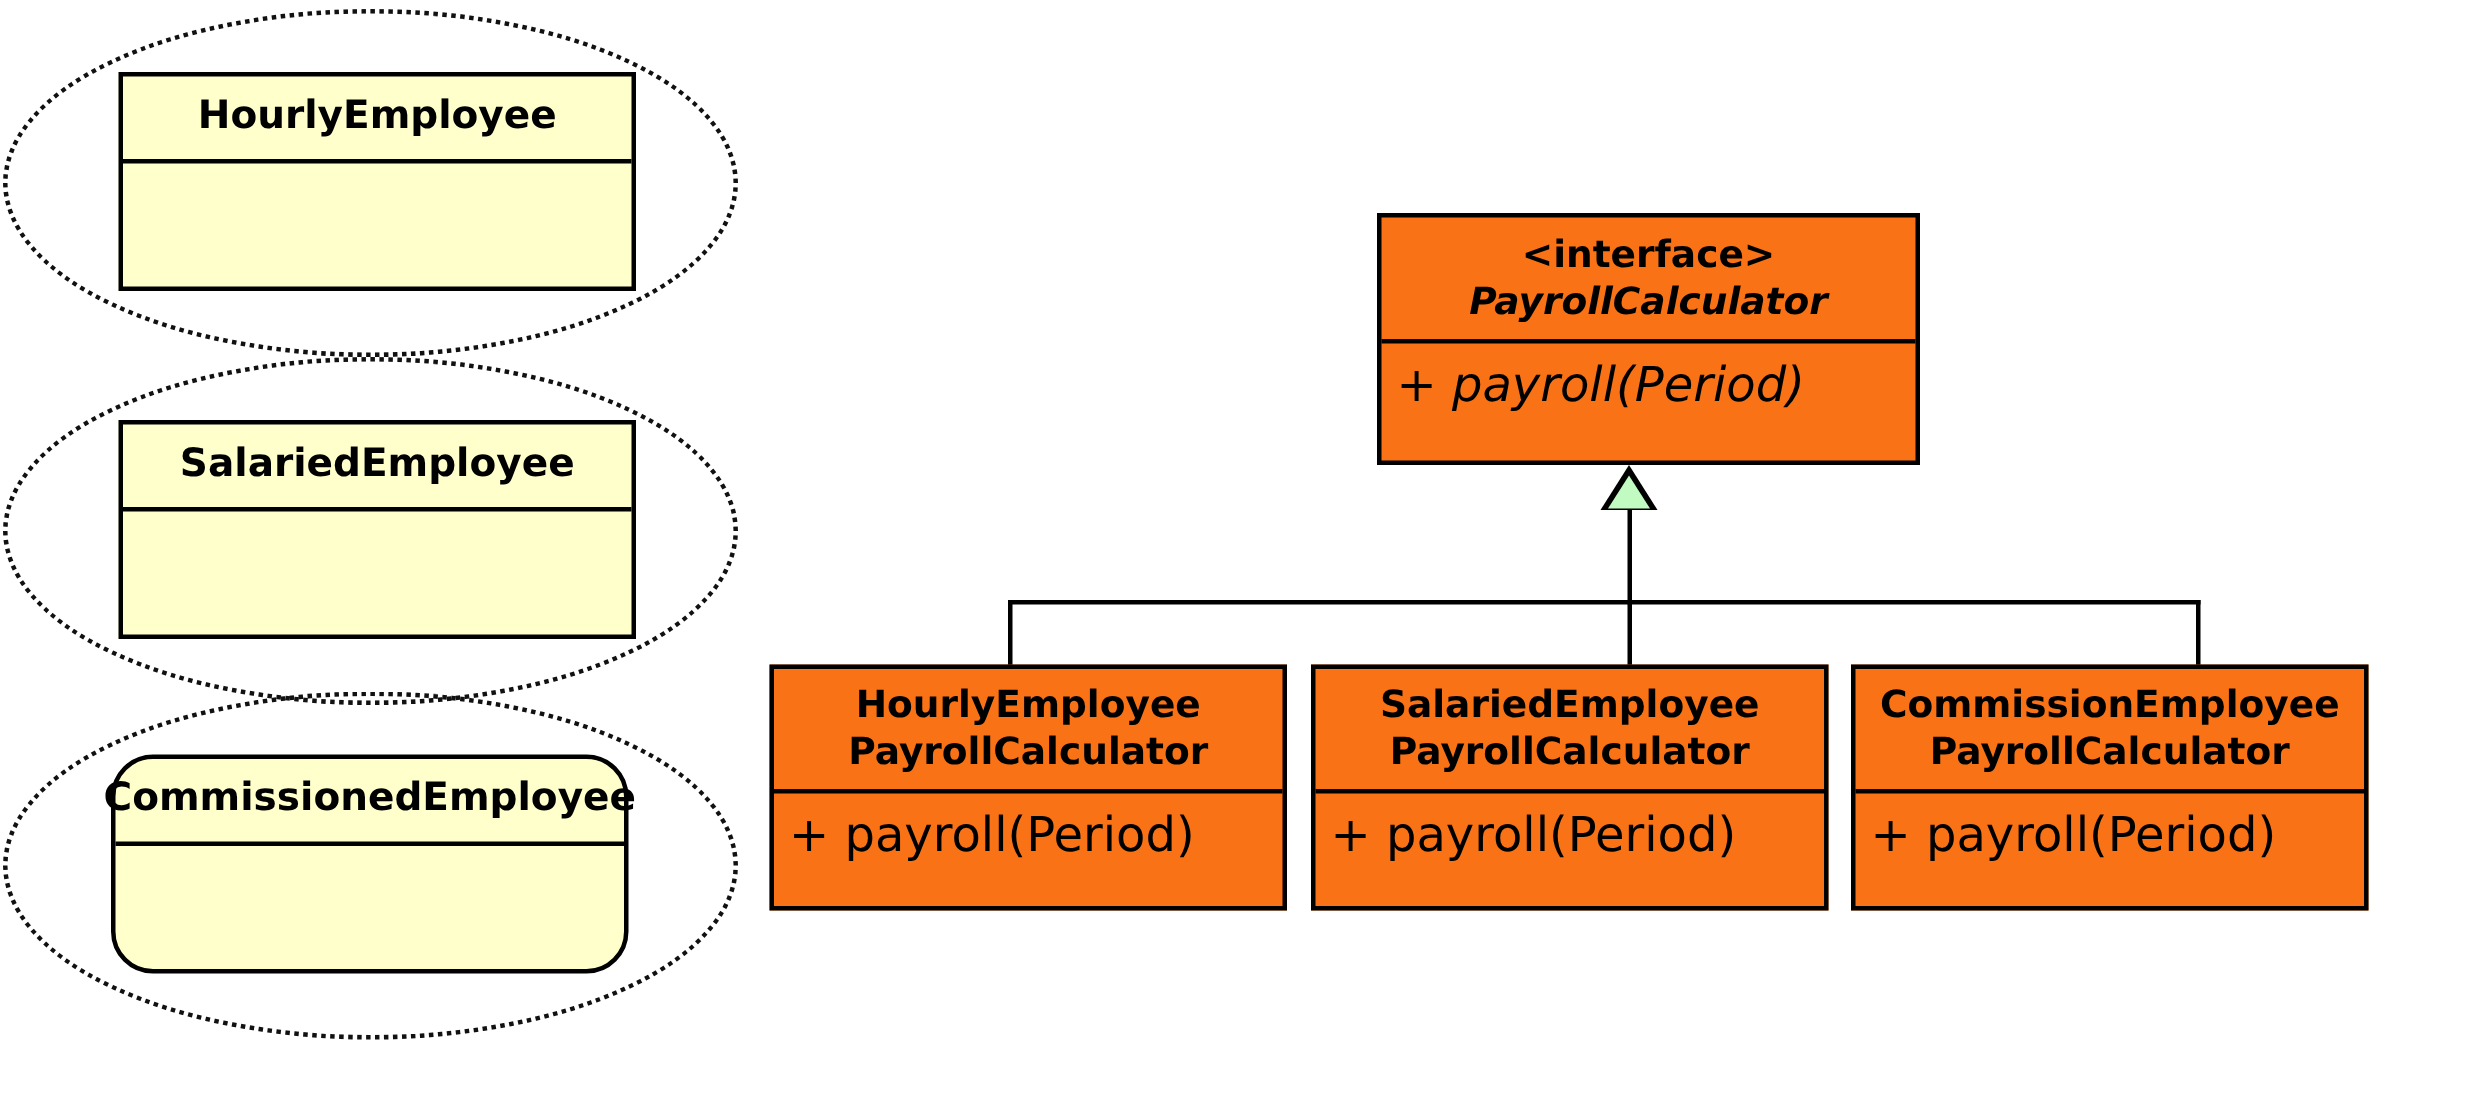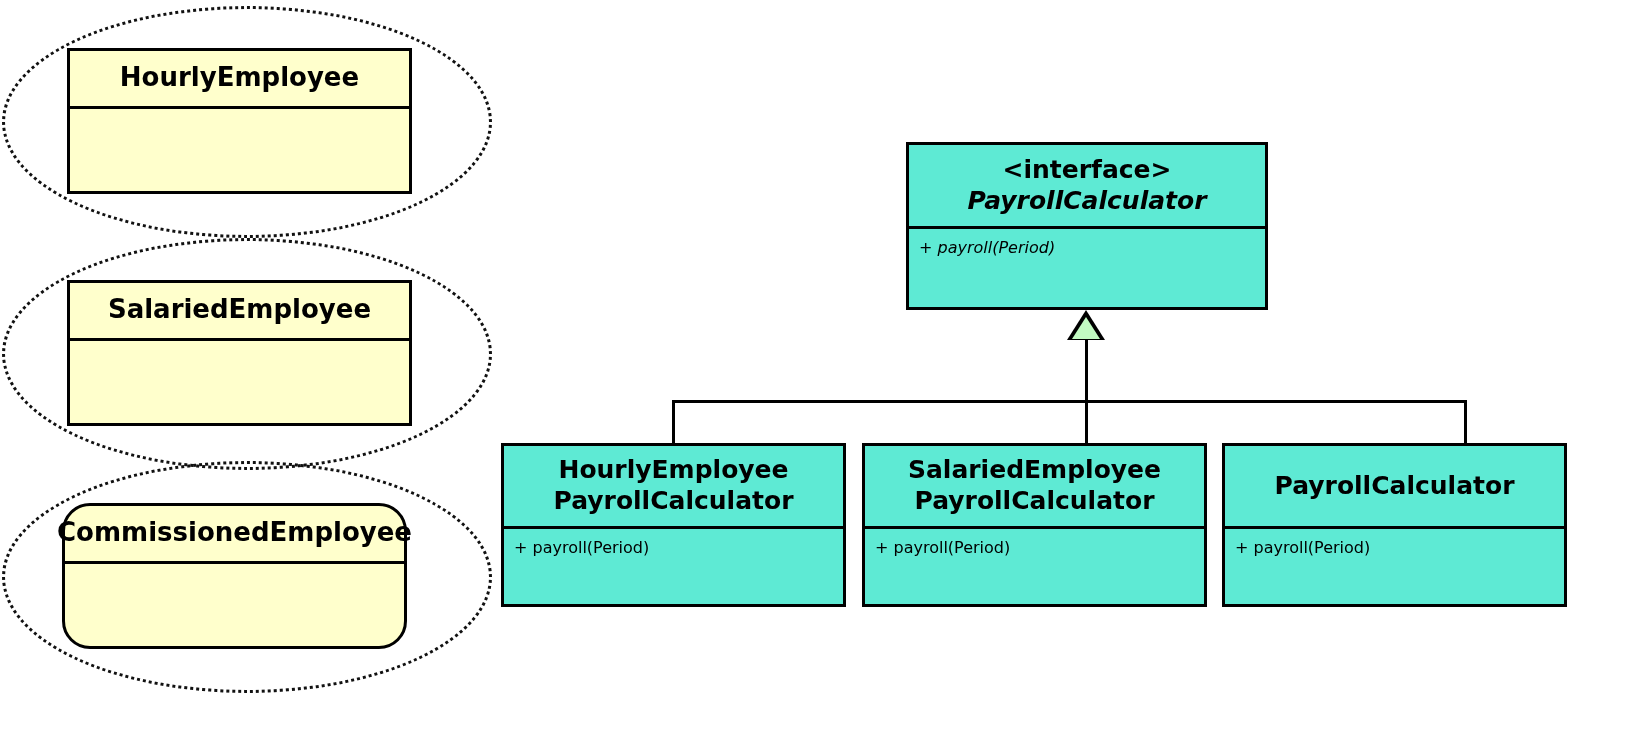--- a/index.html
+++ b/index.html
@@ -31,22 +31,23 @@
   }
 
   
   .uml-box {
     position: absolute;
     box-sizing: border-box;
     border: 3px solid #000000;
     display: flex;
     flex-direction: column;
     background: #ffffcc;
-  }
-  .uml-box.green { background: #5eead4; justify-content: center; }
+    margin-left: 12px;
+  }
+  .uml-box.green { background: #f97316; justify-content: center; }
 
   .uml-head {
     box-sizing: border-box;
     border-bottom: 3px solid #000000;
     display: flex;
     flex-direction: column;
     align-items: center;
     justify-content: center;
     text-align: center;
     font-weight: bold;
@@ -54,21 +55,21 @@
     line-height: 1.22;
     padding: 4px 6px;
   }
   .uml-body {
     box-sizing: border-box;
     flex: 1 1 auto;
     padding: 10px 10px 0 10px;
     color: #000000;
   }
   .uml-body .member {
-    font-size: 16px;
+    font-size: 32px;
     line-height: 1.1;
     white-space: nowrap;
   }
   .italic { font-style: italic; }
 
   
   .yellow-title { font-size: 26px; height: 60px; }
   .yellow-body  { height: 86px; }
 
   
@@ -184,20 +185,21 @@
       <span>SalariedEmployee</span>
       <span>PayrollCalculator</span>
     </div>
     <div class="uml-body impl-body">
       <div class="member">+ payroll(Period)</div>
     </div>
   </div>
 
   <div class="uml-box green" style="left:1222px; top:443px; width:345px; height:164px;">
     <div class="uml-head impl-head">
+      <span>CommissionEmployee</span>
       <span>PayrollCalculator</span>
     </div>
     <div class="uml-body impl-body">
       <div class="member">+ payroll(Period)</div>
     </div>
   </div>
 
 </div>
 
 </body></html>

